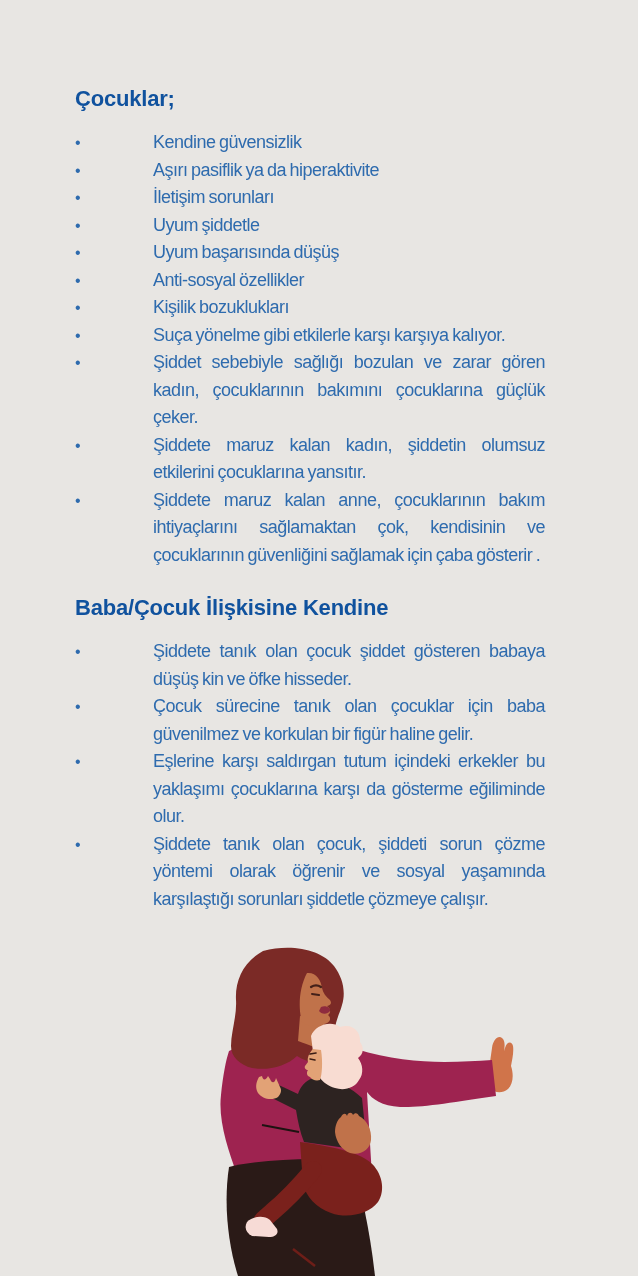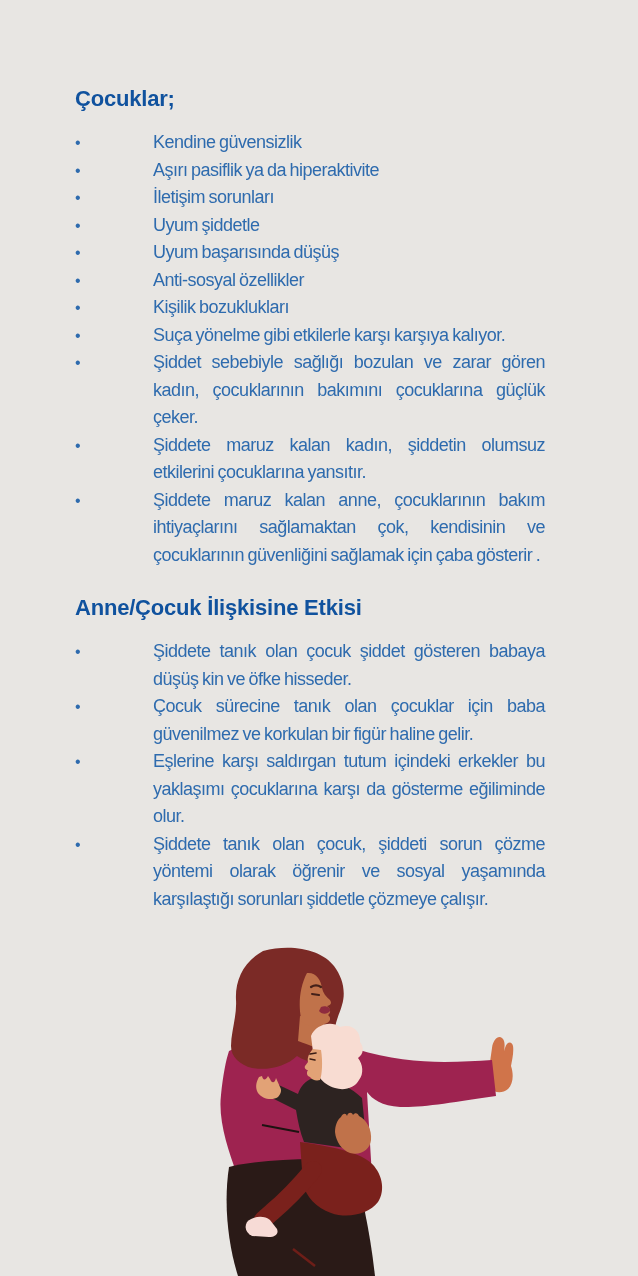--- a/index.html
+++ b/index.html
@@ -150,21 +150,21 @@
           <span class="txt">Şiddete maruz kalan kadın, şiddetin olumsuz etkilerini çocuklarına yansıtır.</span>
         </li>
         <li>
           <span class="dot">•</span>
           <span class="txt">Şiddete maruz kalan anne, çocuklarının bakım ihtiyaçlarını sağlamaktan çok, kendisinin ve çocuklarının güvenliğini sağlamak için çaba gösterir .</span>
         </li>
       </ul>
   </section>
 
   <section class="justified">
-    <h2>Anne/Çocuk İlişkisine Etkisi</h2>
+    <h2>Baba/Çocuk İlişkisine Kendine</h2>
     <ul>
         <li>
           <span class="dot">•</span>
           <span class="txt">Şiddete tanık olan çocuk şiddet gösteren babaya düşüş kin ve öfke hisseder.</span>
         </li>
         <li>
           <span class="dot">•</span>
           <span class="txt">Çocuk sürecine tanık olan çocuklar için baba güvenilmez ve korkulan bir figür haline gelir.</span>
         </li>
         <li>

